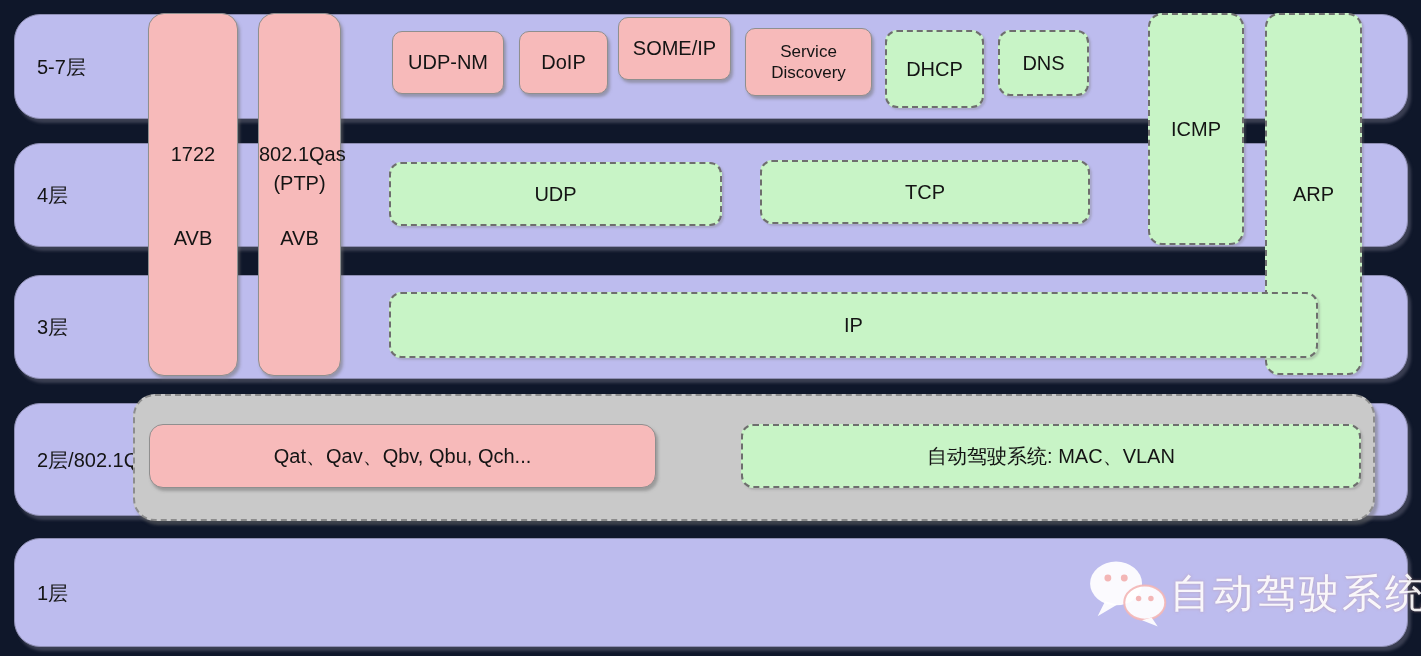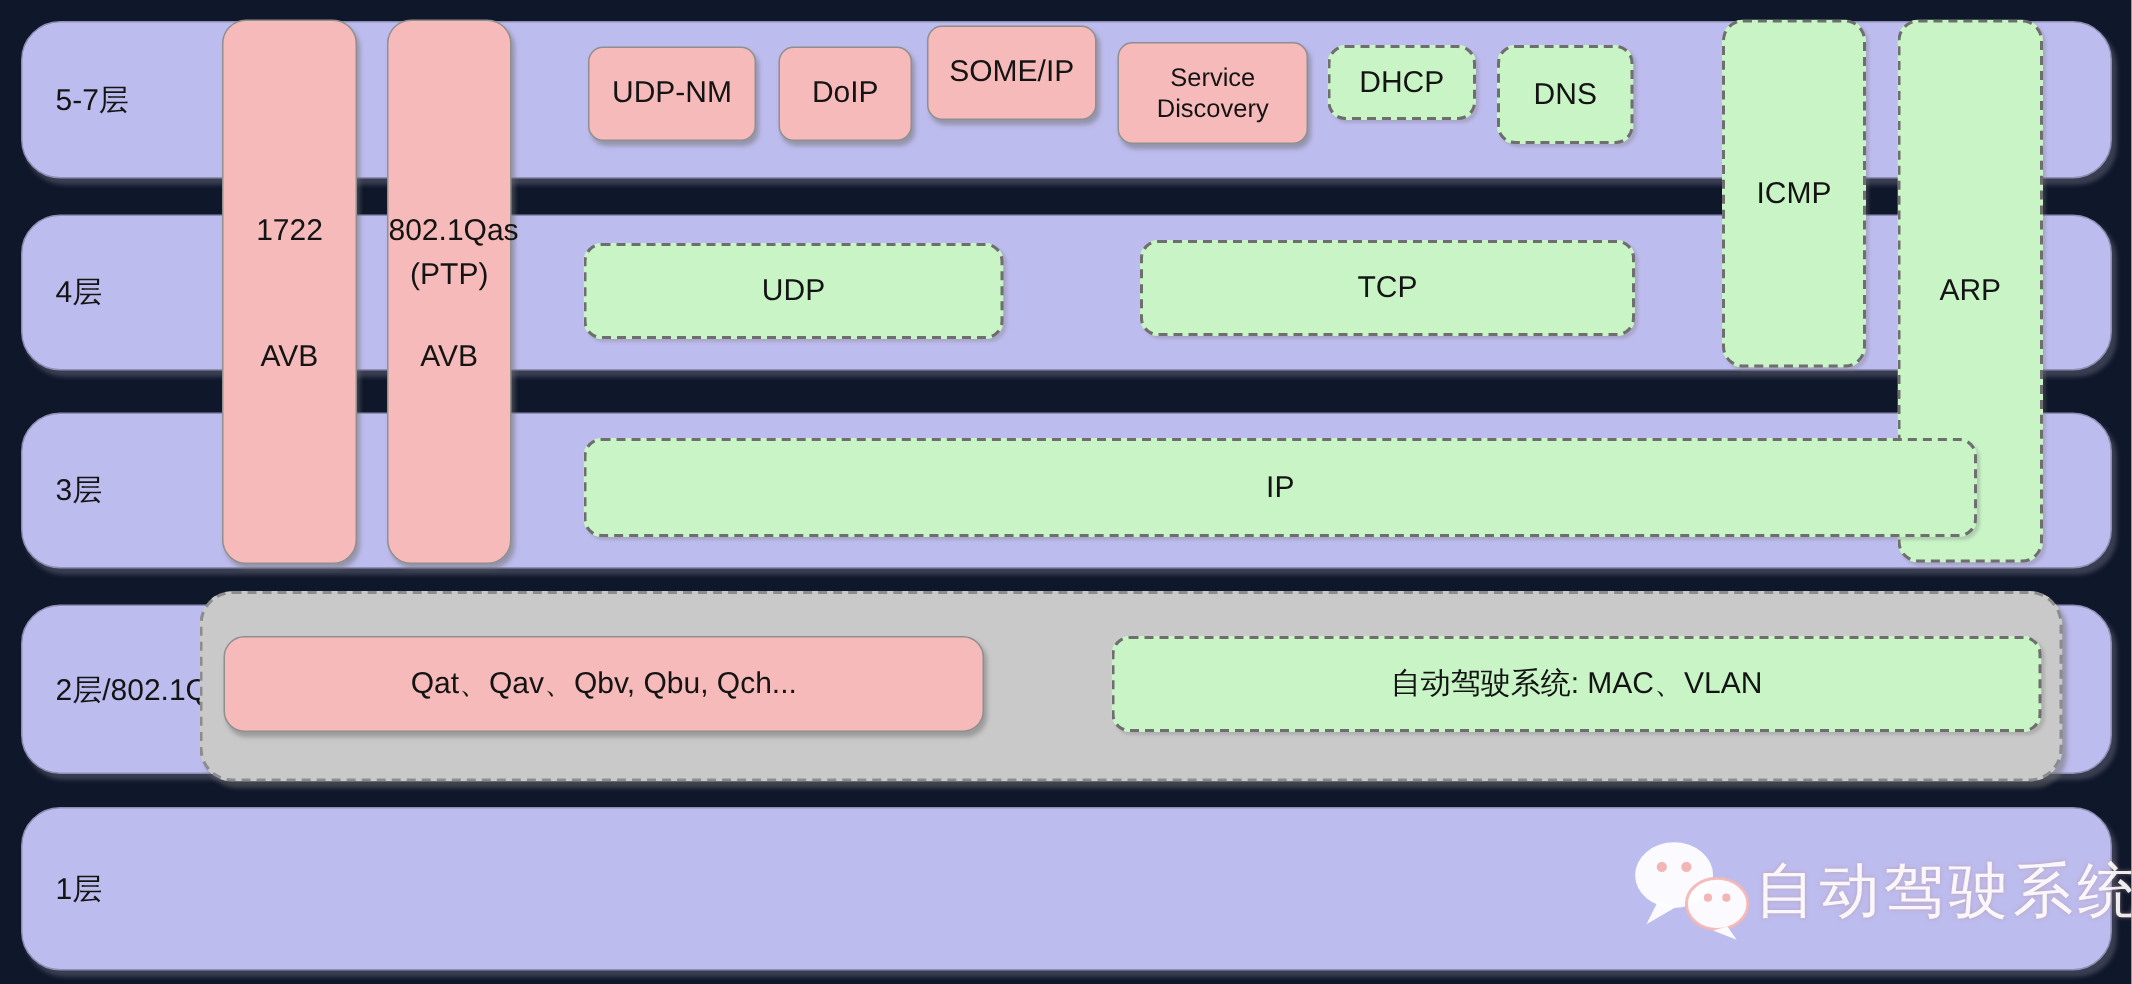--- a/index.html
+++ b/index.html
@@ -59,26 +59,26 @@
   .col-icmp { left:1148px; top:13px; width:96px; height:232px; }
   .col-arp  { left:1265px; top:13px; width:97px; height:362px; }
 
   
   .b-small-pink { border-radius:10px; }
   .b-udpnm  { left:392px; top:31px; width:112px; height:63px; }
   .b-doip   { left:519px; top:31px; width:89px;  height:63px; }
   .b-someip { left:618px; top:17px; width:113px; height:63px; }
   .b-sd     { left:745px; top:28px; width:127px; height:68px; font-size:17px; padding:2px 10px; }
   .b-small-green { border-radius:12px; }
-  .b-dhcp   { left:885px; top:30px; width:99px; height:50px; }
+  .b-dhcp   { left:885px; top:30px; width:99px; height:78px; }
   .b-dns    { left:998px; top:30px; width:91px; height:66px; }
 
   
   .b-bar-green { border-radius:12px; }
-  .b-udp { left:389px; top:162px; width:280px; height:64px; }
+  .b-udp { left:389px; top:162px; width:333px; height:64px; }
   .b-tcp { left:760px; top:160px; width:330px; height:64px; }
   .b-ip  { left:389px; top:292px; width:929px; height:66px; }
 
   
   .b-qat { left:149px; top:424px; width:507px; height:64px; border-radius:14px; }
   .b-mac { left:741px; top:424px; width:620px; height:64px; border-radius:12px; }
 
   
   .b-phy { left:142px; top:549px; width:1230px; height:72px; border-radius:14px; font-size:18px; }
 

